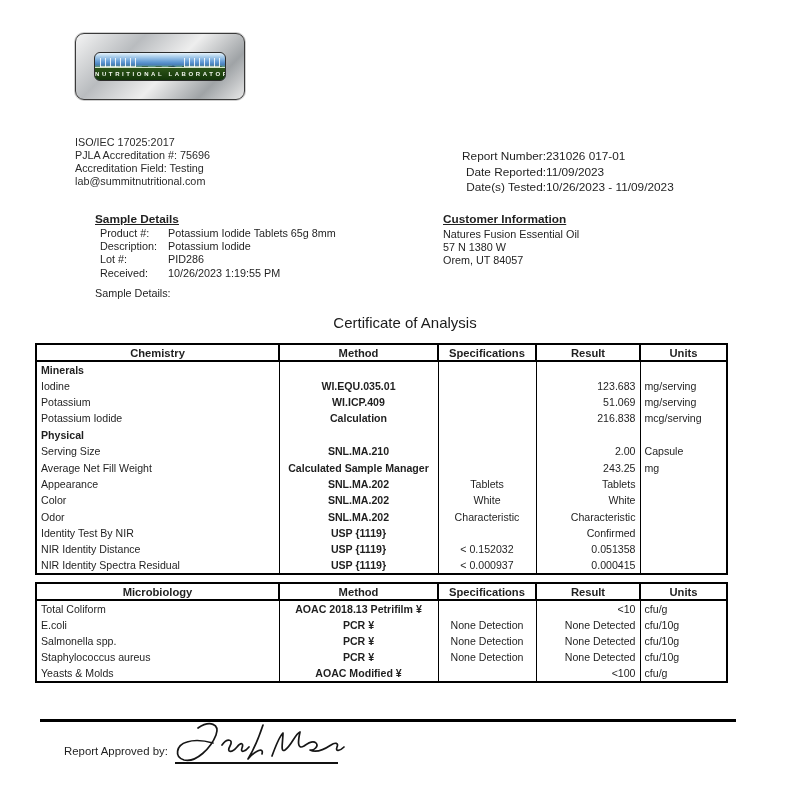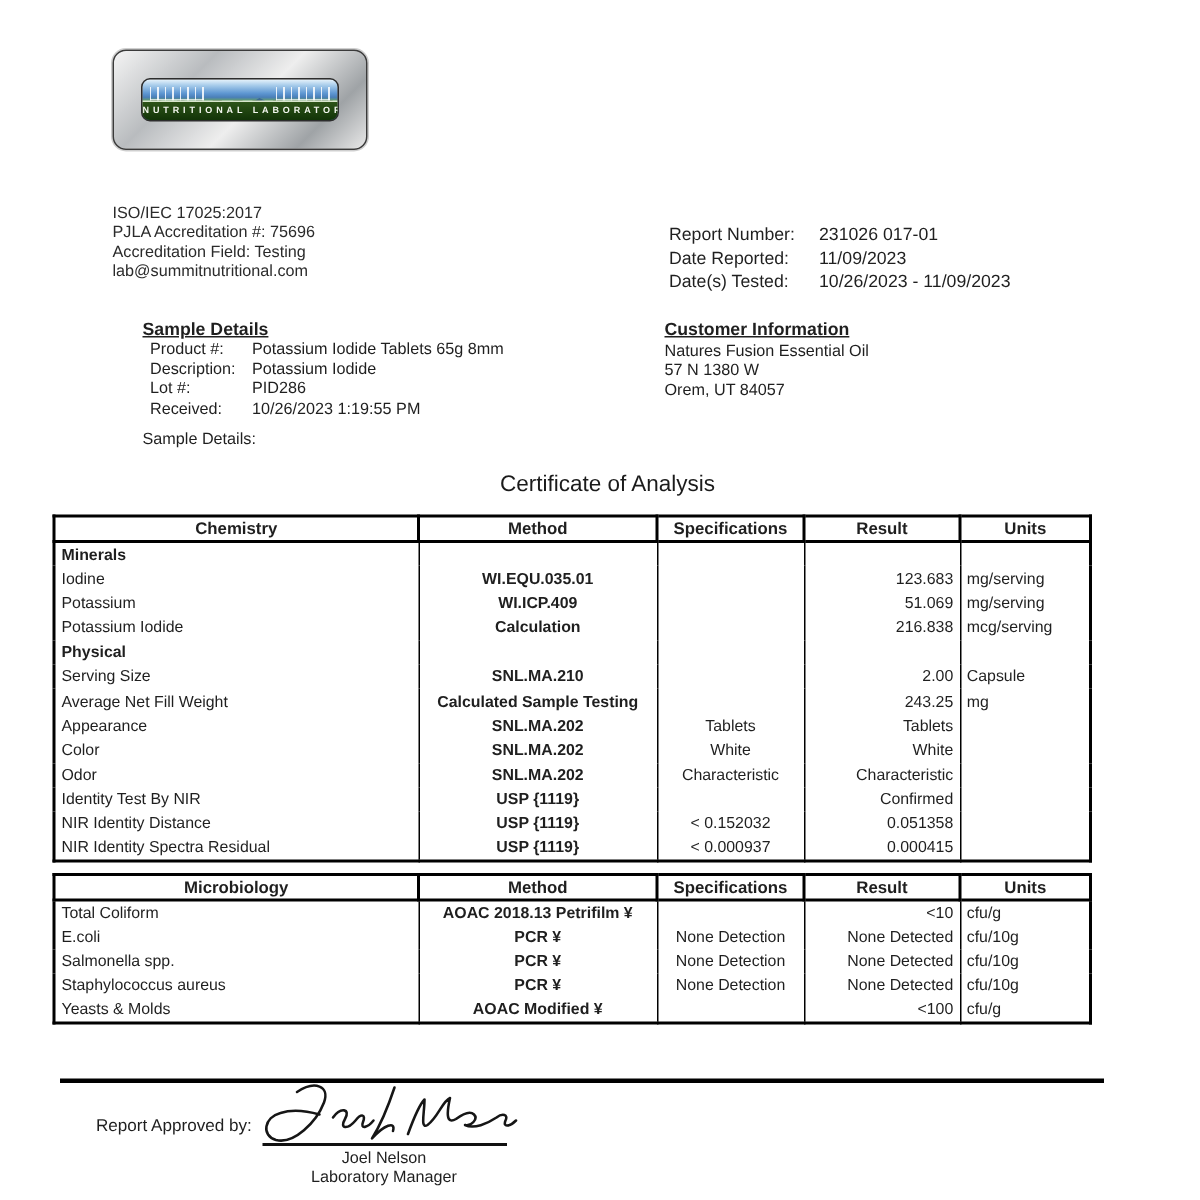--- a/index.html
+++ b/index.html
@@ -41,21 +41,21 @@
   .logo-band {
     position:absolute; left:0; bottom:0; width:100%; height:13px;
     background:linear-gradient(180deg,#2d5418 0%,#123408 100%);
     border-top:1px solid #d8e6cc;
     color:#f2f6ee; font-size:6px; font-weight:bold; letter-spacing:2.6px;
     text-align:center; line-height:13px; white-space:nowrap;
   }
 
   
   .accr { left:75px; top:104px; font-size:10.8px; line-height:13px; color:#2b2b2b;margin-top:32px; }
-  .info-row { display:flex; font-size:11.8px; line-height:15.6px; }
+  .info-row { display:flex; font-size:11.8px; line-height:15.6px;text-align:right; }
   .info-label { width:100px; }
   .report-block { left:446px; top:149px; width:300px; }
   .sec-heading { font-weight:bold; text-decoration:underline; font-size:11.8px; }
   .sample-heading { left:95px; top:212px; }
   .cust-heading  { left:443px; top:212px; }
   .sample-rows { left:100px; top:227px; }
   .sample-row { display:flex; font-size:10.8px; line-height:13.2px; }
   .sample-label { width:68px; }
   .cust-lines { left:443px; top:228px; font-size:10.8px; line-height:13.2px; }
   .sample-footer { left:95px; top:287px; font-size:10.8px; }
@@ -210,21 +210,21 @@
         </tr>
         <tr>
           <td class="col-name">Serving Size</td>
           <td class="col-method">SNL.MA.210</td>
           <td class="col-spec"></td>
           <td class="col-result">2.00</td>
           <td class="col-units">Capsule</td>
         </tr>
         <tr>
           <td class="col-name">Average Net Fill Weight</td>
-          <td class="col-method">Calculated Sample Testing</td>
+          <td class="col-method">Calculated Sample Manager</td>
           <td class="col-spec"></td>
           <td class="col-result">243.25</td>
           <td class="col-units">mg</td>
         </tr>
         <tr>
           <td class="col-name">Appearance</td>
           <td class="col-method">SNL.MA.202</td>
           <td class="col-spec">Tablets</td>
           <td class="col-result">Tablets</td>
           <td class="col-units"></td>
@@ -328,18 +328,14 @@
 
   <svg class="abs sig-svg" width="178" height="52" viewBox="0 0 178 52">
     <g fill="none" stroke="#161616" stroke-width="1.7" stroke-linecap="round" stroke-linejoin="round">
       <path d="M30,12 C42,4 52,8 48,19 C43,32 28,47 16,44 C6,41 8,29 19,26 C28,23 38,25 45,27"></path>
       <path d="M54,29 C59,22 66,23 62,30 C58,37 64,37 69,31 C73,26 76,27 74,32 C72,37 77,36 81,31"></path>
       <path d="M95,9 C91,21 85,35 80,43 C88,34 96,31 94,38"></path>
       <path d="M104,40 C108,29 112,20 115,17 C115,26 112,37 117,34 C124,29 127,18 132,16 C130,25 129,34 136,30 C140,27 145,24 148,27 C151,30 146,35 142,34 C148,37 157,33 163,29 C167,26 171,27 169,31 C167,36 172,35 176,31"></path>
     </g>
   </svg>
   <div class="abs sig-line"></div>
-  <div class="abs sig-names">
-    <div>Joel Nelson</div>
-    <div>Laboratory Manager</div>
-  </div>
 
 </div>
 
 </body></html>

